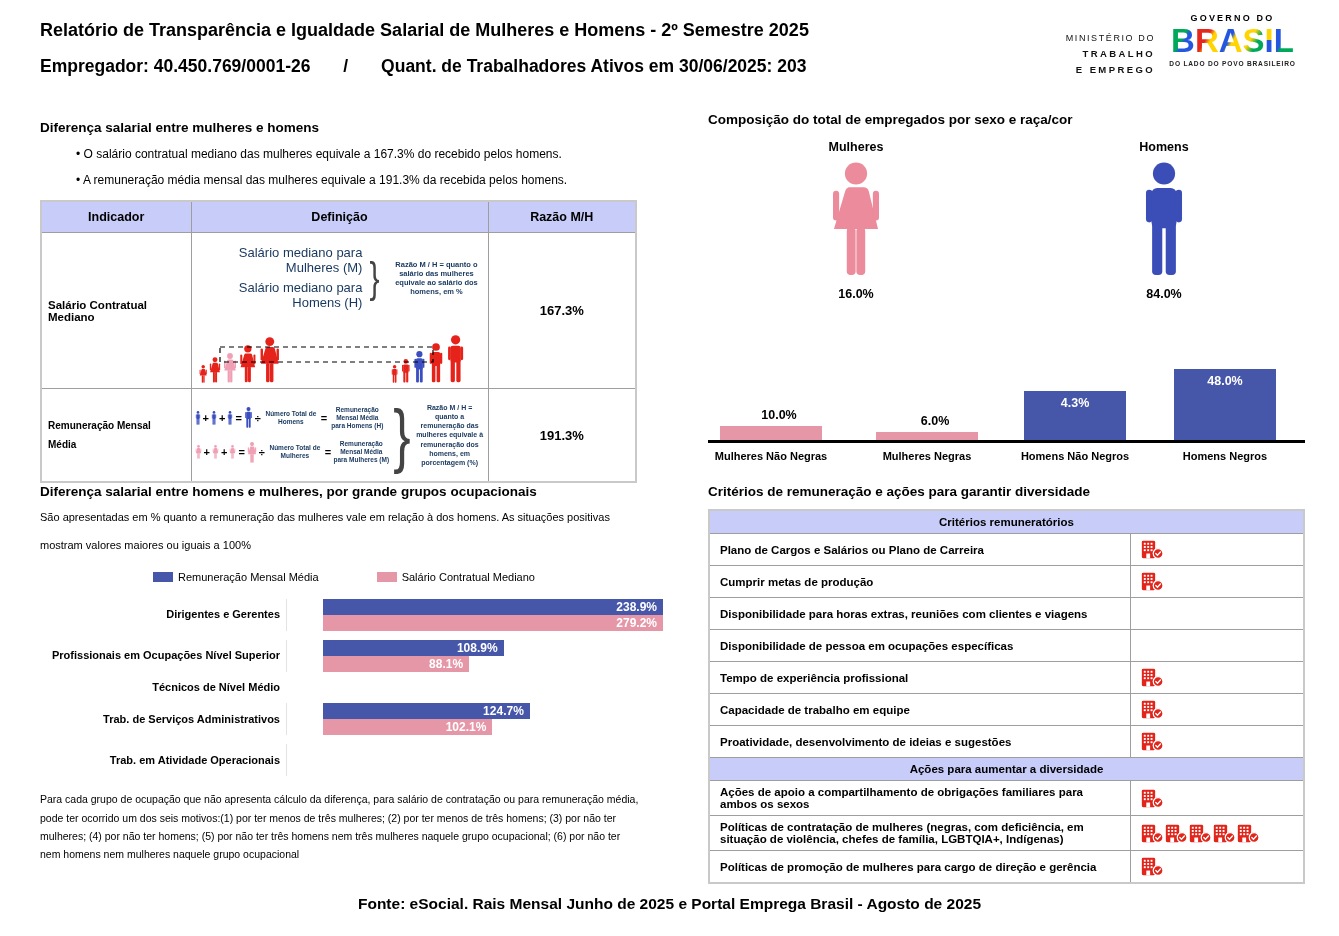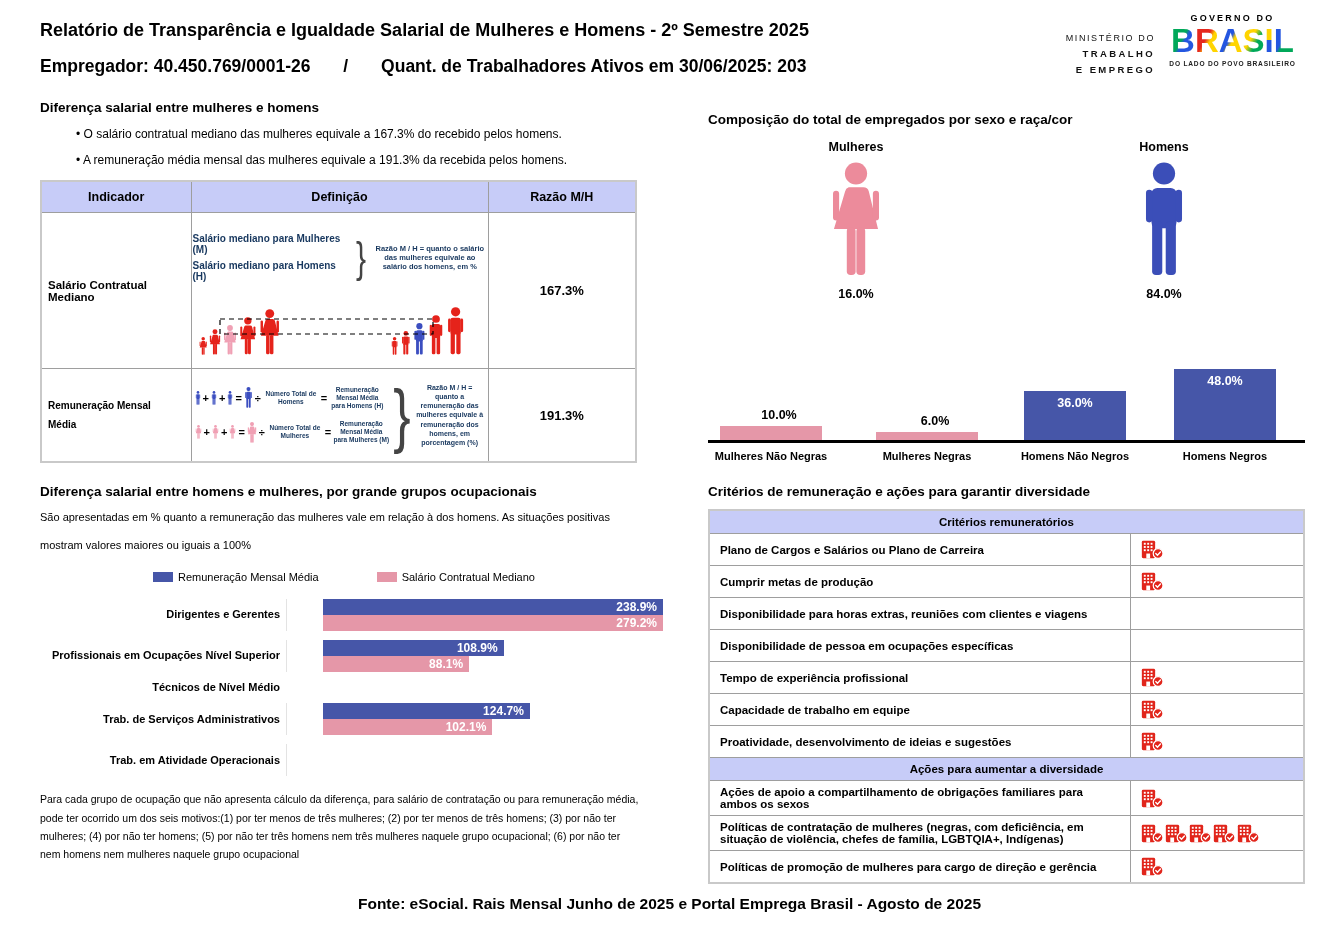--- a/index.html
+++ b/index.html
@@ -24,31 +24,31 @@
   .brl.l1{background-image:linear-gradient(120deg,#e5281e 45%,#ffd400 58%);}
   .brl.l2{background-image:linear-gradient(120deg,#2456e0 45%,#ffd400 55%);}
   .brl.l3{background-image:linear-gradient(120deg,#ffd400 40%,#00a859 60%);}
   .brl.l4{background-image:linear-gradient(180deg,#ffd400 50%,#2456e0 50%);}
   .brl.l5{background-image:linear-gradient(120deg,#2456e0 45%,#00a859 55%);}
   .gov-tag{font-size:6.6px;font-weight:bold;letter-spacing:0.8px;margin-top:3px;color:#222;}
 
   .sec-h{font-size:13.5px;font-weight:bold;}
 
   
-  .sec-gap{position:absolute;left:40px;top:100px;width:573px;}
+  .sec-gap{position:absolute;left:40px;top:120px;width:573px;}
   .bullet{margin:12px 0 0 36px;font-size:12px;}
   table.ind{margin-top:13px;width:597px;border-collapse:collapse;border:2px solid #c9c9c9;table-layout:fixed;}
   table.ind th{background:#c7ccf8;border:1px solid #9e9e9e;font-size:12.5px;font-weight:bold;padding:8px 2px;}
   table.ind td{border:1px solid #9e9e9e;vertical-align:middle;}
   .ind-name{font-size:11.5px;font-weight:bold;padding:4px 6px;height:147px;}
   .ind-name2{font-size:10px;font-weight:bold;padding:4px 6px;height:84px;}
   .ind-name2 div{margin:8px 0;}
   .ind-ratio{text-align:center;font-size:13px;font-weight:bold;}
   .def1-top{display:flex;align-items:center;justify-content:center;gap:7px;padding-top:4px;}
-  .def1-lines{font-size:10px;font-weight:bold;color:#17375e;text-align:left;}
+  .def1-lines{font-size:13px;font-weight:normal;color:#17375e;text-align:right;}
   .def1-lines div{margin:5px 0;}
   .brace{font-weight:400;color:#444;display:inline-block;}
   .brace.sm{font-size:30px;transform:scaleY(1.4);}
   .brace.big{font-size:52px;transform:scaleY(1.35);}
   .def1-note{width:120px;font-size:7.5px;font-weight:bold;color:#17375e;text-align:center;}
   .median-picto{display:block;margin:2px auto 0 auto;}
 
   .frm-wrap{display:flex;align-items:center;justify-content:center;gap:4px;padding:4px 2px;}
   .frm-col{display:flex;flex-direction:column;gap:10px;}
   .frm-line{display:flex;align-items:center;gap:2px;}
@@ -304,21 +304,21 @@
     <div class="comp-barcol" style="left:0px">
       <span class="comp-val-out">10.0%</span>
       <div class="comp-bar" style="height: 14px; background: rgb(229, 151, 168);"></div>
     </div>
     <div class="comp-barcol" style="left:156px">
       <span class="comp-val-out">6.0%</span>
       <div class="comp-bar" style="height: 8px; background: rgb(229, 151, 168);"></div>
     </div>
     <div class="comp-barcol" style="left:304px">
       <div class="comp-bar" style="height: 49px; background: rgb(70, 86, 168);">
-        <span class="comp-val-in">36.0%</span>
+        <span class="comp-val-in">4.3%</span>
       </div>
     </div>
     <div class="comp-barcol" style="left:454px">
       <div class="comp-bar" style="height: 71px; background: rgb(70, 86, 168);">
         <span class="comp-val-in">48.0%</span>
       </div>
     </div>
 
     <div class="comp-axis"></div>
     <div class="comp-xlabel" style="left:0px">Mulheres Não Negras</div>

